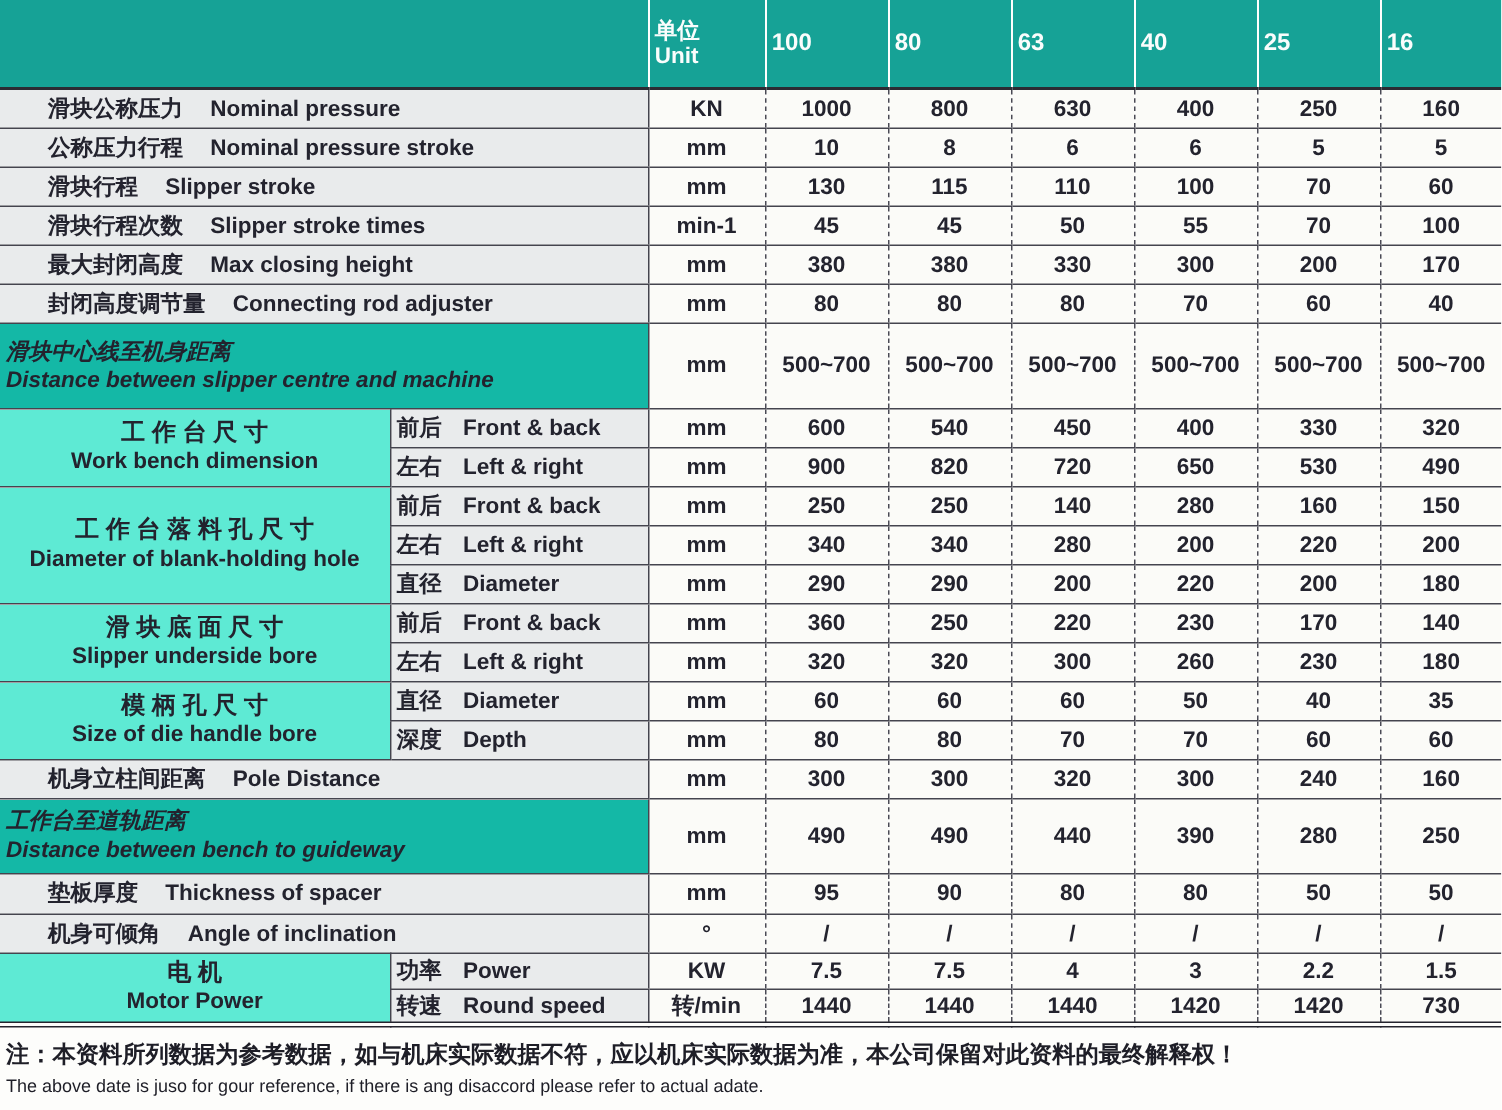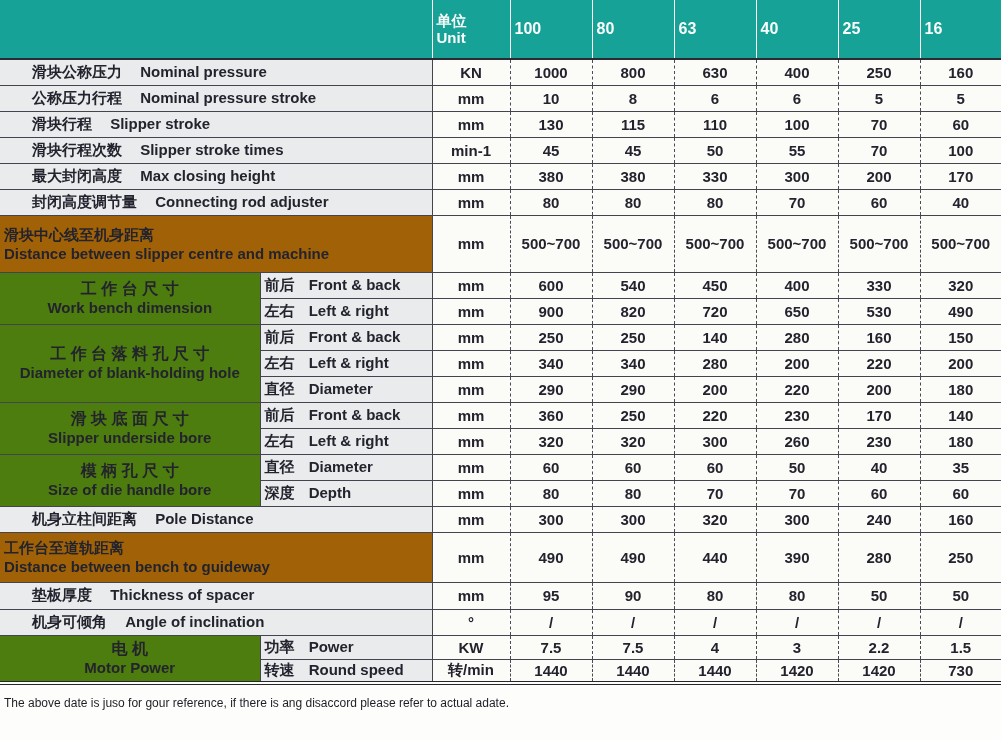--- a/index.html
+++ b/index.html
@@ -47,26 +47,27 @@
   tr.head td.h-model{font-size:16px;}
 
   
   td.lbl{
     background:#e9ebec;
     text-align:left;
     padding-left:32px;
   }
   td.lbl .en{margin-left:14px;}
   td.lbl2{
-    background:#a16207;
+    background:#14b8a6;
     text-align:left;
     line-height:19px;
+    font-style:italic;
   }
   td.glbl{
-    background:#4d7c0f;
+    background:#5eead4;
     text-align:center;
     line-height:19px;
   }
   td.glbl .gcn{font-size:16px;}
   td.slbl{
     background:#e9ebec;
     text-align:left;
     border-left:1px solid #44444e;
   }
   td.slbl .en{margin-left:10px;}
@@ -446,15 +447,16 @@
       <td class="val">1440</td>
       <td class="val">1440</td>
       <td class="val">1420</td>
       <td class="val">1420</td>
       <td class="val">730</td>
     </tr>
   </tbody>
     </table>
 
   <div class="notes">
+    <div class="n-cn">注：本资料所列数据为参考数据，如与机床实际数据不符，应以机床实际数据为准，本公司保留对此资料的最终解释权！</div>
     <div class="n-en">The above date is juso for gour reference, if there is ang disaccord please refer to actual adate.</div>
   </div>
 </div>
 
 </body></html>

